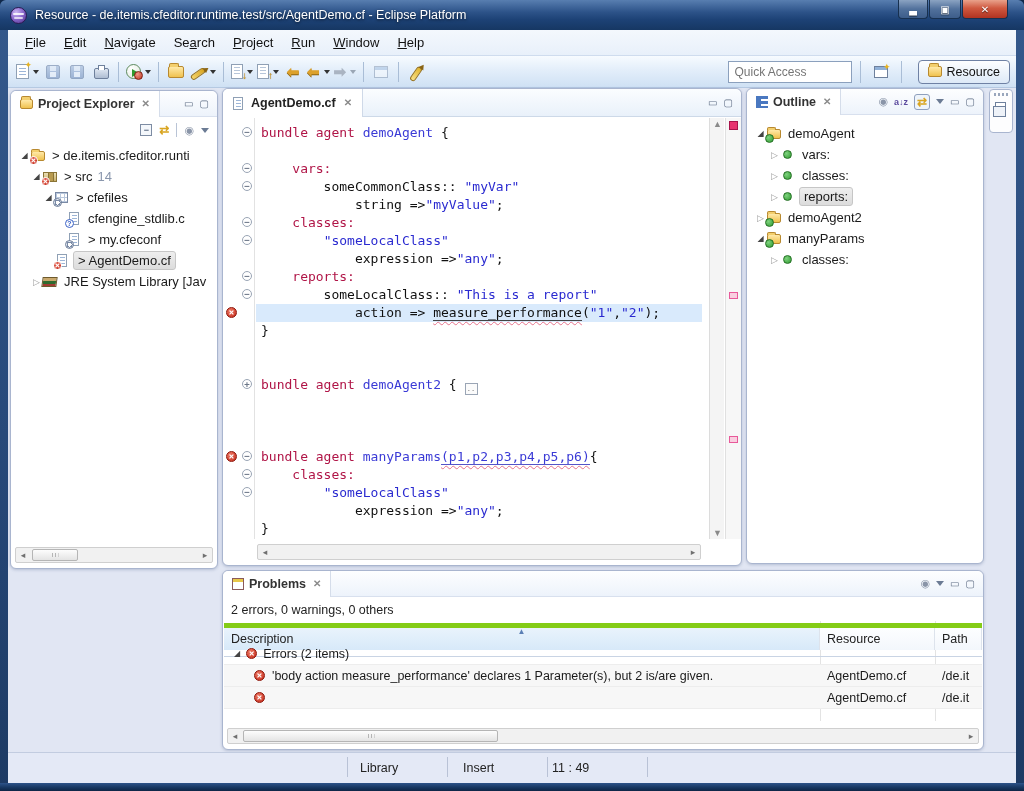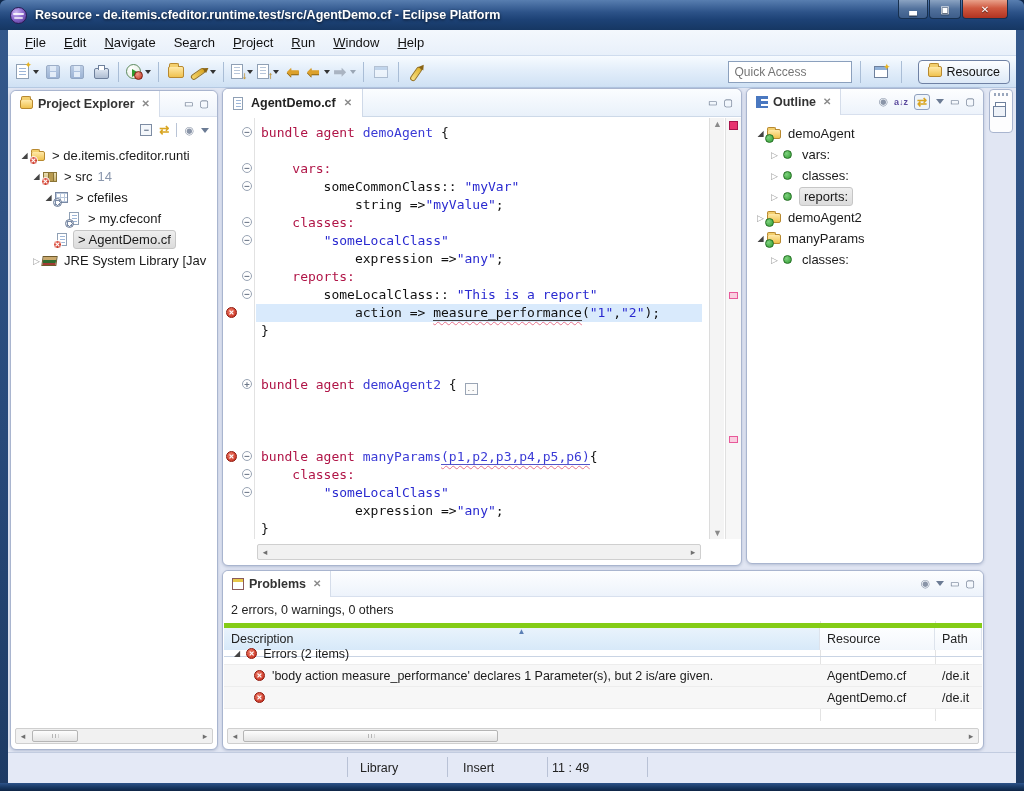--- a/index.html
+++ b/index.html
@@ -4,21 +4,21 @@
 <style>
   html,body{margin:0;padding:0;background:#10284a;}
   *{box-sizing:border-box;}
   .screen{position:relative;width:1024px;height:791px;overflow:hidden;
     font-family:"Liberation Sans",sans-serif;font-size:12px;color:#1a1a1a;
     background:linear-gradient(180deg,#35598c 0%,#27497a 55%,#1d3a63 100%);
     border-radius:6px 6px 0 0;}
   
   .titlebar{position:absolute;left:0;top:0;width:1024px;height:30px;
     background:linear-gradient(180deg,#5d82b2 0%,#2e5档589 35%,#1e4478 60%,#173a68 100%);
-    border-radius:6px 6px 0 0;display:flex;align-items:center;padding:0 10px;font-weight:bold;}
+    border-radius:6px 6px 0 0;display:flex;align-items:center;padding:0 10px;}
   .titlebar{background:linear-gradient(180deg,#587eb0 0%,#2d5389 40%,#1d4276 65%,#163763 100%);}
   .app-icon{width:17px;height:17px;border-radius:50%;
     background:radial-gradient(circle at 35% 30%,#cdb9f2 0%,#8e6cd0 45%,#4a2d86 100%);
     border:1px solid #2b1a52;position:relative;flex:0 0 auto;}
   .app-icon::before{content:"";position:absolute;left:2px;top:5px;right:2px;height:2px;background:rgba(255,255,255,.85);border-radius:2px;}
   .app-icon::after{content:"";position:absolute;left:3px;top:9px;right:3px;height:2px;background:rgba(255,255,255,.7);border-radius:2px;}
   .title-text{color:#fff;margin-left:8px;font-size:12.5px;text-shadow:0 1px 3px rgba(0,0,0,.7);white-space:nowrap;}
   .win-controls{position:absolute;top:0;right:16px;display:flex;}
   .win-btn{height:19px;border:1px solid #17304f;border-top:none;display:flex;align-items:center;justify-content:center;
     color:#fff;font-size:10px;background:linear-gradient(180deg,#8ba3c2,#51719c 50%,#3d5d8a);border-radius:0 0 4px 4px;margin-left:1px;
@@ -270,21 +270,21 @@
       <div class="qa-sep"></div>
       <div class="persp-btn">
         <span class="gi gi-folder" style="width:14px;height:11px;"></span>
         <span class="persp-label">Resource</span>
       </div>
     </div>
   </div>
 
   <div class="workspace"></div>
 
-  <div class="panel" style="left:10px;top:90px;width:208px;height:660px;">
+  <div class="panel" style="left:10px;top:90px;width:208px;height:479px;">
     <div class="phead">
       <div class="ptab">
         <span class="gi gi-folder" style="width:13px;height:10px;"></span>
         <span>Project Explorer</span>
         <span class="tab-close">✕</span>
       </div>
       <div class="ph-icons">
         <span class="mm">▭</span>
         <span class="mm">▢</span>
       </div>
@@ -314,20 +314,28 @@
           <span class="lbl">&gt; src</span>
           <span class="badge">14</span>
         </div>
         <div class="trow" style="padding-left: 30px;">
           <span class="exp" style="font-size: 8px;">◢</span>
           <span class="tico">
             <span class="base-grid"></span>
             <span class="bdg clk"></span>
           </span>
           <span class="lbl">&gt; cfefiles</span>
+        </div>
+        <div class="trow" style="padding-left: 42px;">
+          <span class="exp"></span>
+          <span class="tico">
+            <span class="base-file"></span>
+            <span class="bdg q">?</span>
+          </span>
+          <span class="lbl">cfengine_stdlib.c</span>
         </div>
         <div class="trow" style="padding-left: 42px;">
           <span class="exp"></span>
           <span class="tico">
             <span class="base-file"></span>
             <span class="bdg clk"></span>
           </span>
           <span class="lbl">&gt; my.cfeconf</span>
         </div>
         <div class="trow" style="padding-left: 30px;">

